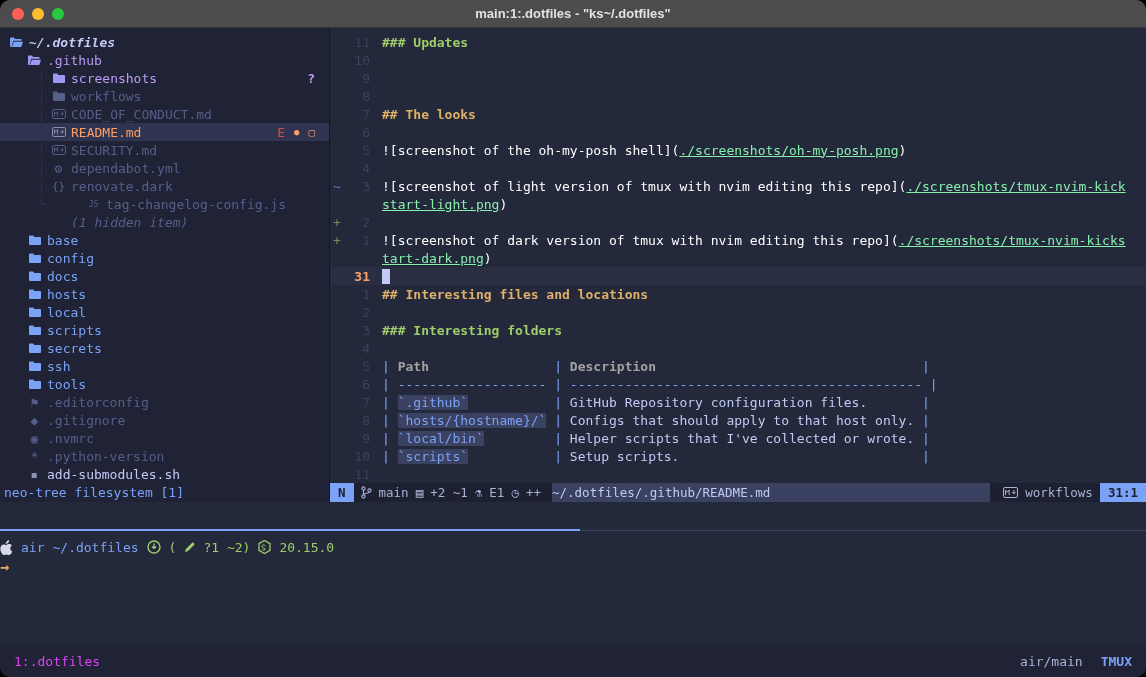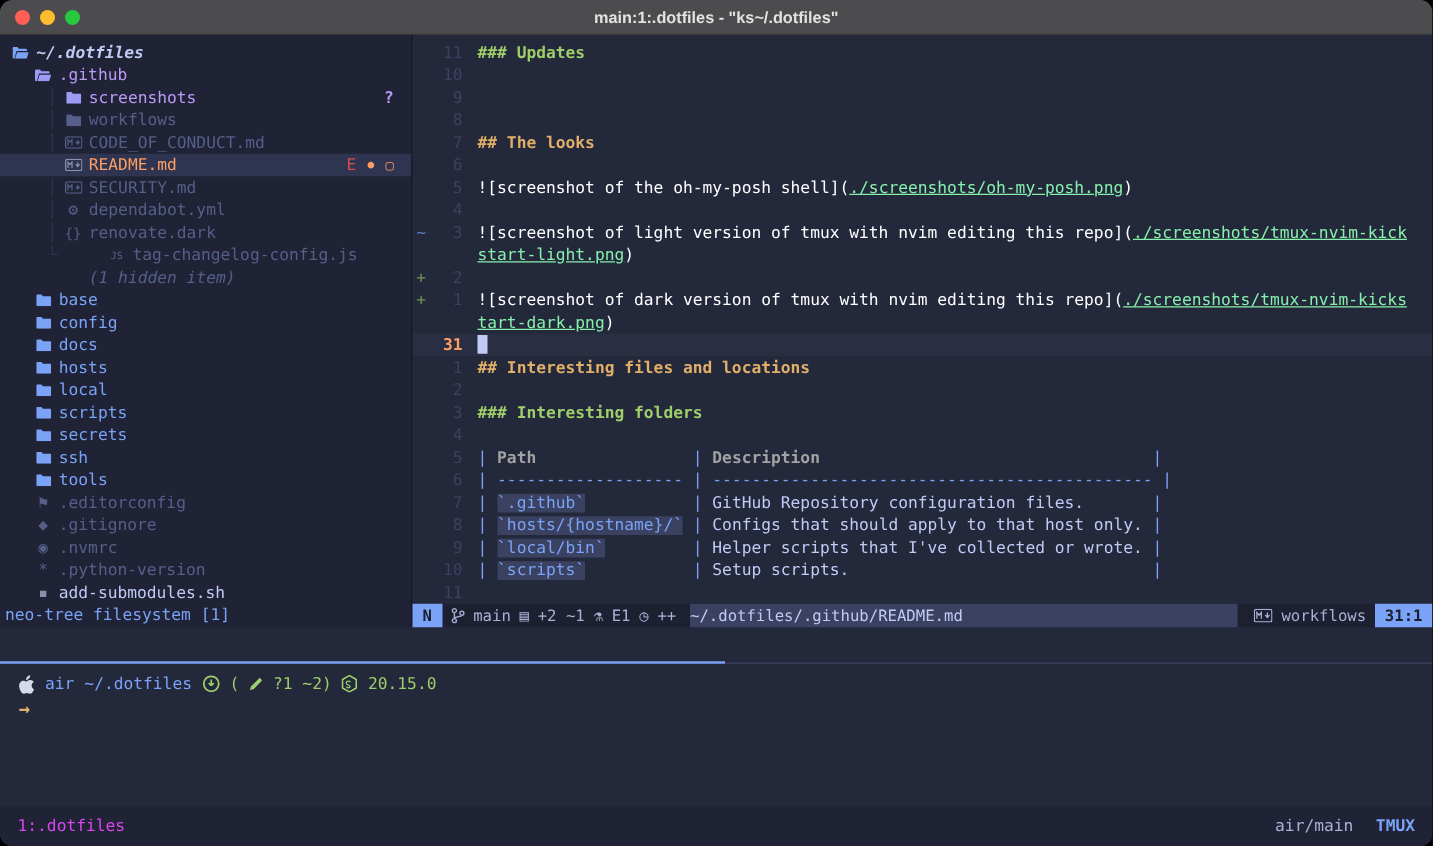--- a/index.html
+++ b/index.html
@@ -75,21 +75,21 @@
   .sl-path{flex:1 1 auto;background:#3b4261;color:#c0caf5;height:100%;
     display:flex;align-items:center;padding-left:0;margin-left:4px;margin-right:6px;}
   .md-chip{display:inline-flex;align-items:center;color:#a9b1d6;}
   .pos{background:#7aa2f7;color:#1d2030;font-weight:bold;padding:0 8px;height:100%;
     display:flex;align-items:center;}
   
   .cmdline{flex:0 0 27px;background:#24283b;}
   .divider{flex:0 0 2px;display:flex;align-items:center;}
   .div-active{width:580px;height:2px;background:#7aa2f7;}
   .div-rest{flex:1 1 auto;height:1px;background:#3b4261;}
-  .shell{flex:1 1 auto;padding:7px 0 0 15px;}
+  .shell{flex:1 1 auto;padding:7px 0 0 0;}
   .prompt-line{height:18px;display:flex;align-items:center;gap:8px;white-space:pre;}
   .p-blue{color:#7aa2f7;}
   .p-green{color:#9ece6a;}
   .p-fg{color:#d5d9e8;display:inline-flex;align-items:center;}
   .picon{display:inline-flex;align-items:center;}
   .prompt-arrow{height:18px;margin-top:2px;color:#e0af68;font-weight:bold;font-size:15px;}
   
   .tmuxbar{flex:0 0 32px;background:#1f2335;display:flex;align-items:center;
     padding:0 14px;font-size:13px;}
   .tmux-left{color:#d946ef;}

